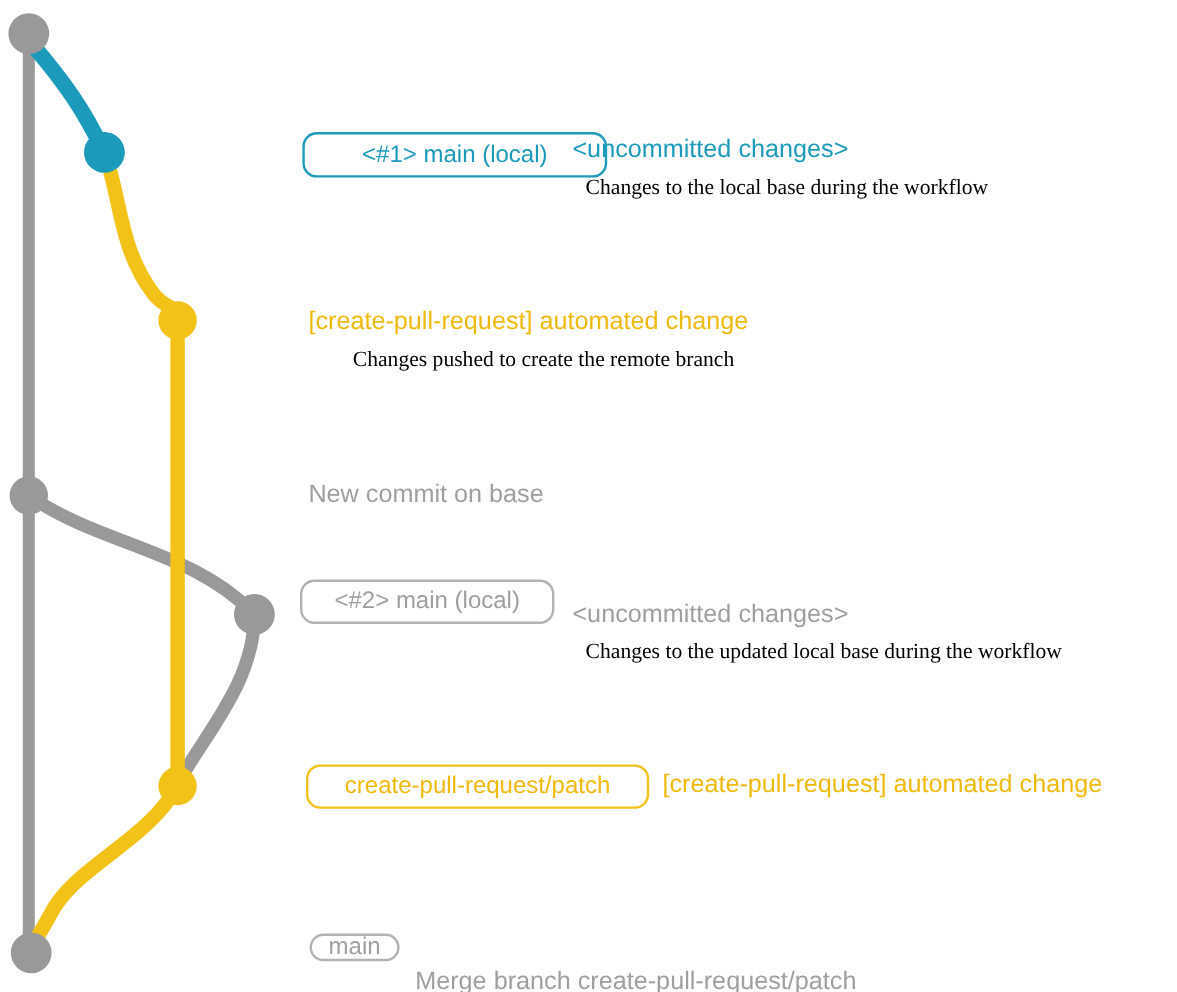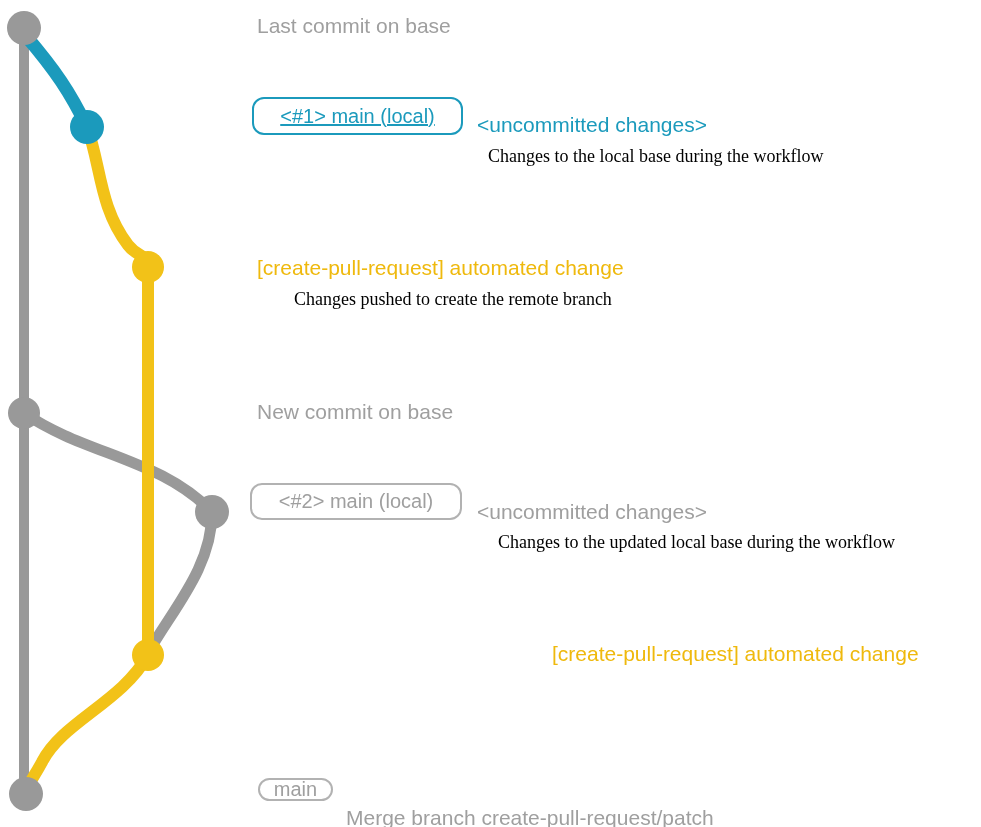--- a/index.html
+++ b/index.html
@@ -79,33 +79,33 @@
 
     <circle cx="24" cy="28" r="17" class="fill-gray"></circle>
     <circle cx="87" cy="127" r="17" class="fill-blue"></circle>
     <circle cx="148" cy="267" r="16" class="fill-yellow"></circle>
     <circle cx="24" cy="413" r="16" class="fill-gray"></circle>
     <circle cx="212" cy="512" r="17" class="fill-gray"></circle>
     <circle cx="148" cy="655" r="16" class="fill-yellow"></circle>
     <circle cx="26" cy="794" r="17" class="fill-gray"></circle>
   </svg>
 
-  <div class="note" style="left:257px; top:14px;">Last commit on base</div>
 
-  <div class="badge blue" style="left:252px; top:97px; width:211px; height:38px;text-decoration:underline;">&lt;#1&gt; main (local)</div>
+  <div class="badge blue" style="left:252px; top:110px; width:254px; height:38px;">&lt;#1&gt; main (local)</div>
   <div class="title blue" style="left:477px; top:113px;">&lt;uncommitted changes&gt;</div>
   <div class="desc" style="left:488px; top:146px;">Changes to the local base during the workflow</div>
 
   <div class="title yellow" style="left:257px; top:256px;">[create-pull-request] automated change</div>
   <div class="desc" style="left:270px; top:289px;margin-left:24px;">Changes pushed to create the remote branch</div>
 
   <div class="note" style="left:257px; top:400px;">New commit on base</div>
 
   <div class="badge gray" style="left:250px; top:483px; width:212px; height:37px;">&lt;#2&gt; main (local)</div>
   <div class="title gray" style="left:477px; top:500px;">&lt;uncommitted changes&gt;</div>
-  <div class="desc" style="left:488px; top:532px;margin-left:10px;">Changes to the updated local base during the workflow</div>
+  <div class="desc" style="left:488px; top:532px;">Changes to the updated local base during the workflow</div>
 
+  <div class="badge yellow" style="left:255px; top:637px; width:286px; height:37px;">create-pull-request/patch</div>
   <div class="title yellow" style="left:552px; top:642px;">[create-pull-request] automated change</div>
 
   <div class="badge gray" style="left:258px; top:778px; width:75px; height:23px;">main</div>
   <div class="note" style="left:346px; top:786px;margin-top:20px;">Merge branch create-pull-request/patch</div>
 
 </div>
 
 </body></html>

